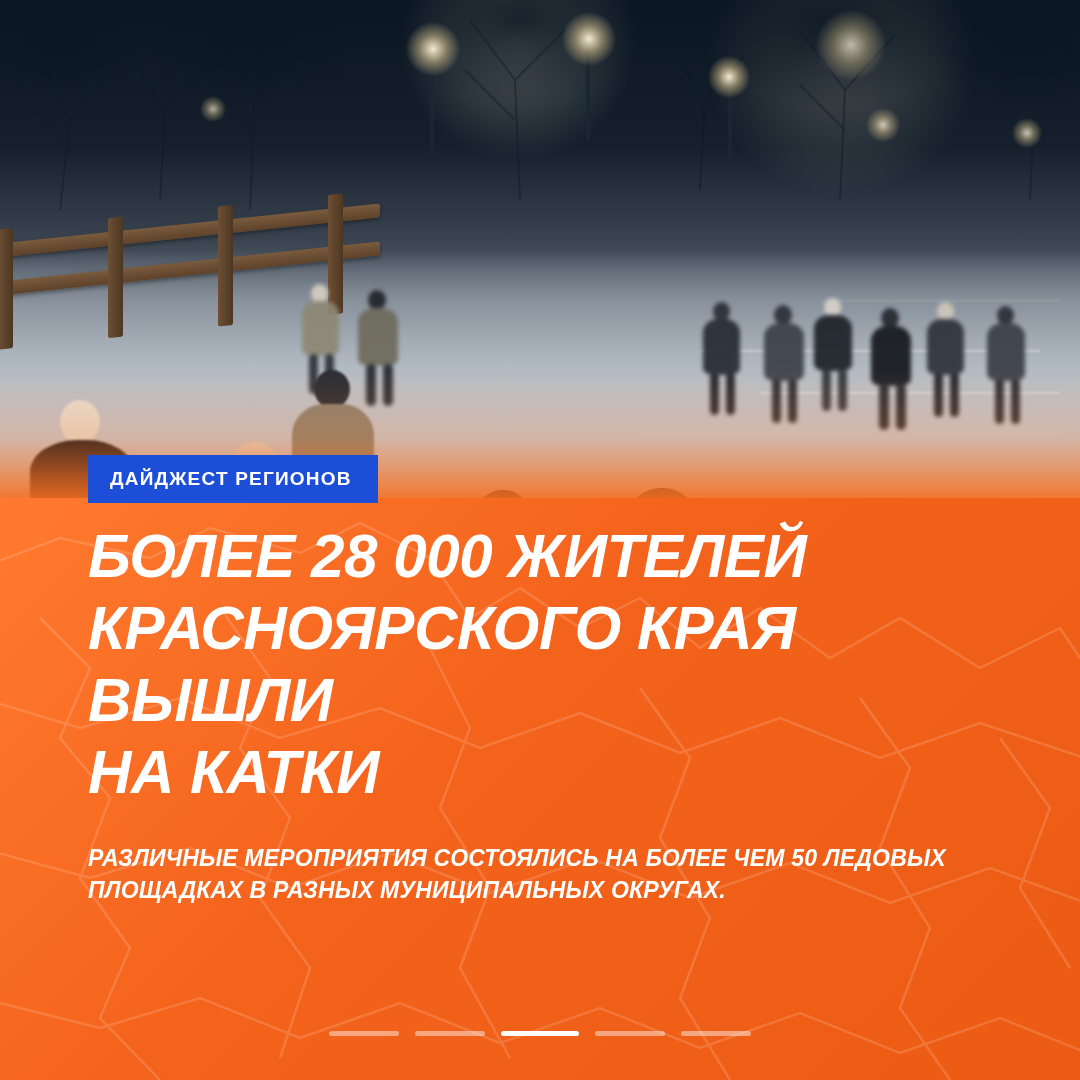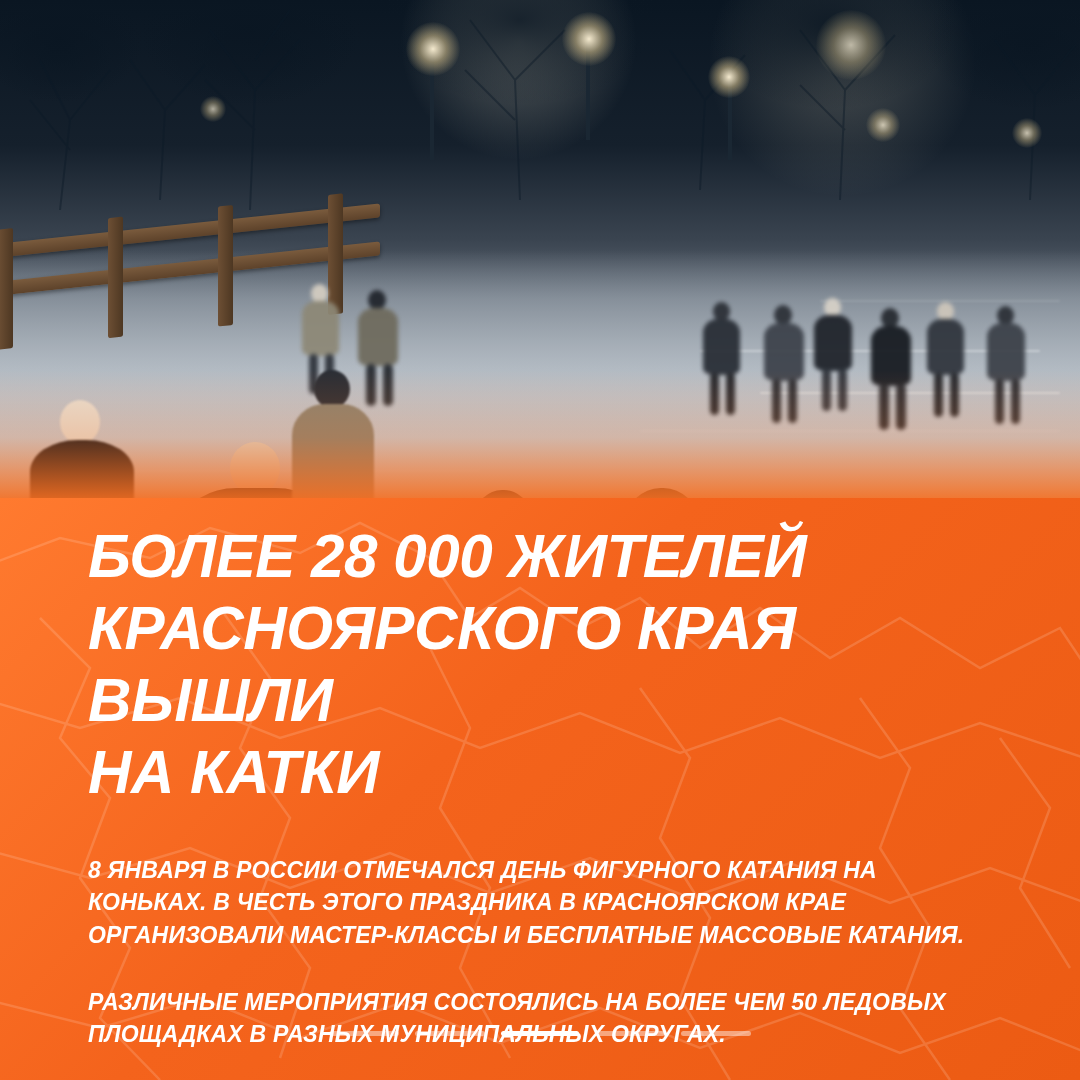--- a/index.html
+++ b/index.html
@@ -349,27 +349,27 @@
       </g>
     </svg>
 
     <div class="panel-inner">
       <h1 class="headline">
         <span>БОЛЕЕ 28 000 ЖИТЕЛЕЙ</span><br>
         <span>КРАСНОЯРСКОГО КРАЯ ВЫШЛИ</span><br>
         <span>НА КАТКИ</span>
       </h1>
 
-      <p class="para first">8 января в России отмечался день фигурного катания на коньках. В честь этого праздника в Красноярском крае организовали мастер-классы и бесплатные массовые катания.</p>
       <p class="para second">Различные мероприятия состоялись на более чем 50 ледовых площадках в разных муниципальных округах.</p>
     </div>
 
     <div class="dashes">
       <div class="dash"></div>
       <div class="dash"></div>
       <div class="dash active"></div>
       <div class="dash"></div>
       <div class="dash"></div>
     </div>
   </div>
 
+  <div class="badge">ДАЙДЖЕСТ РЕГИОНОВ</div>
 
 </div>
 
 </body></html>

